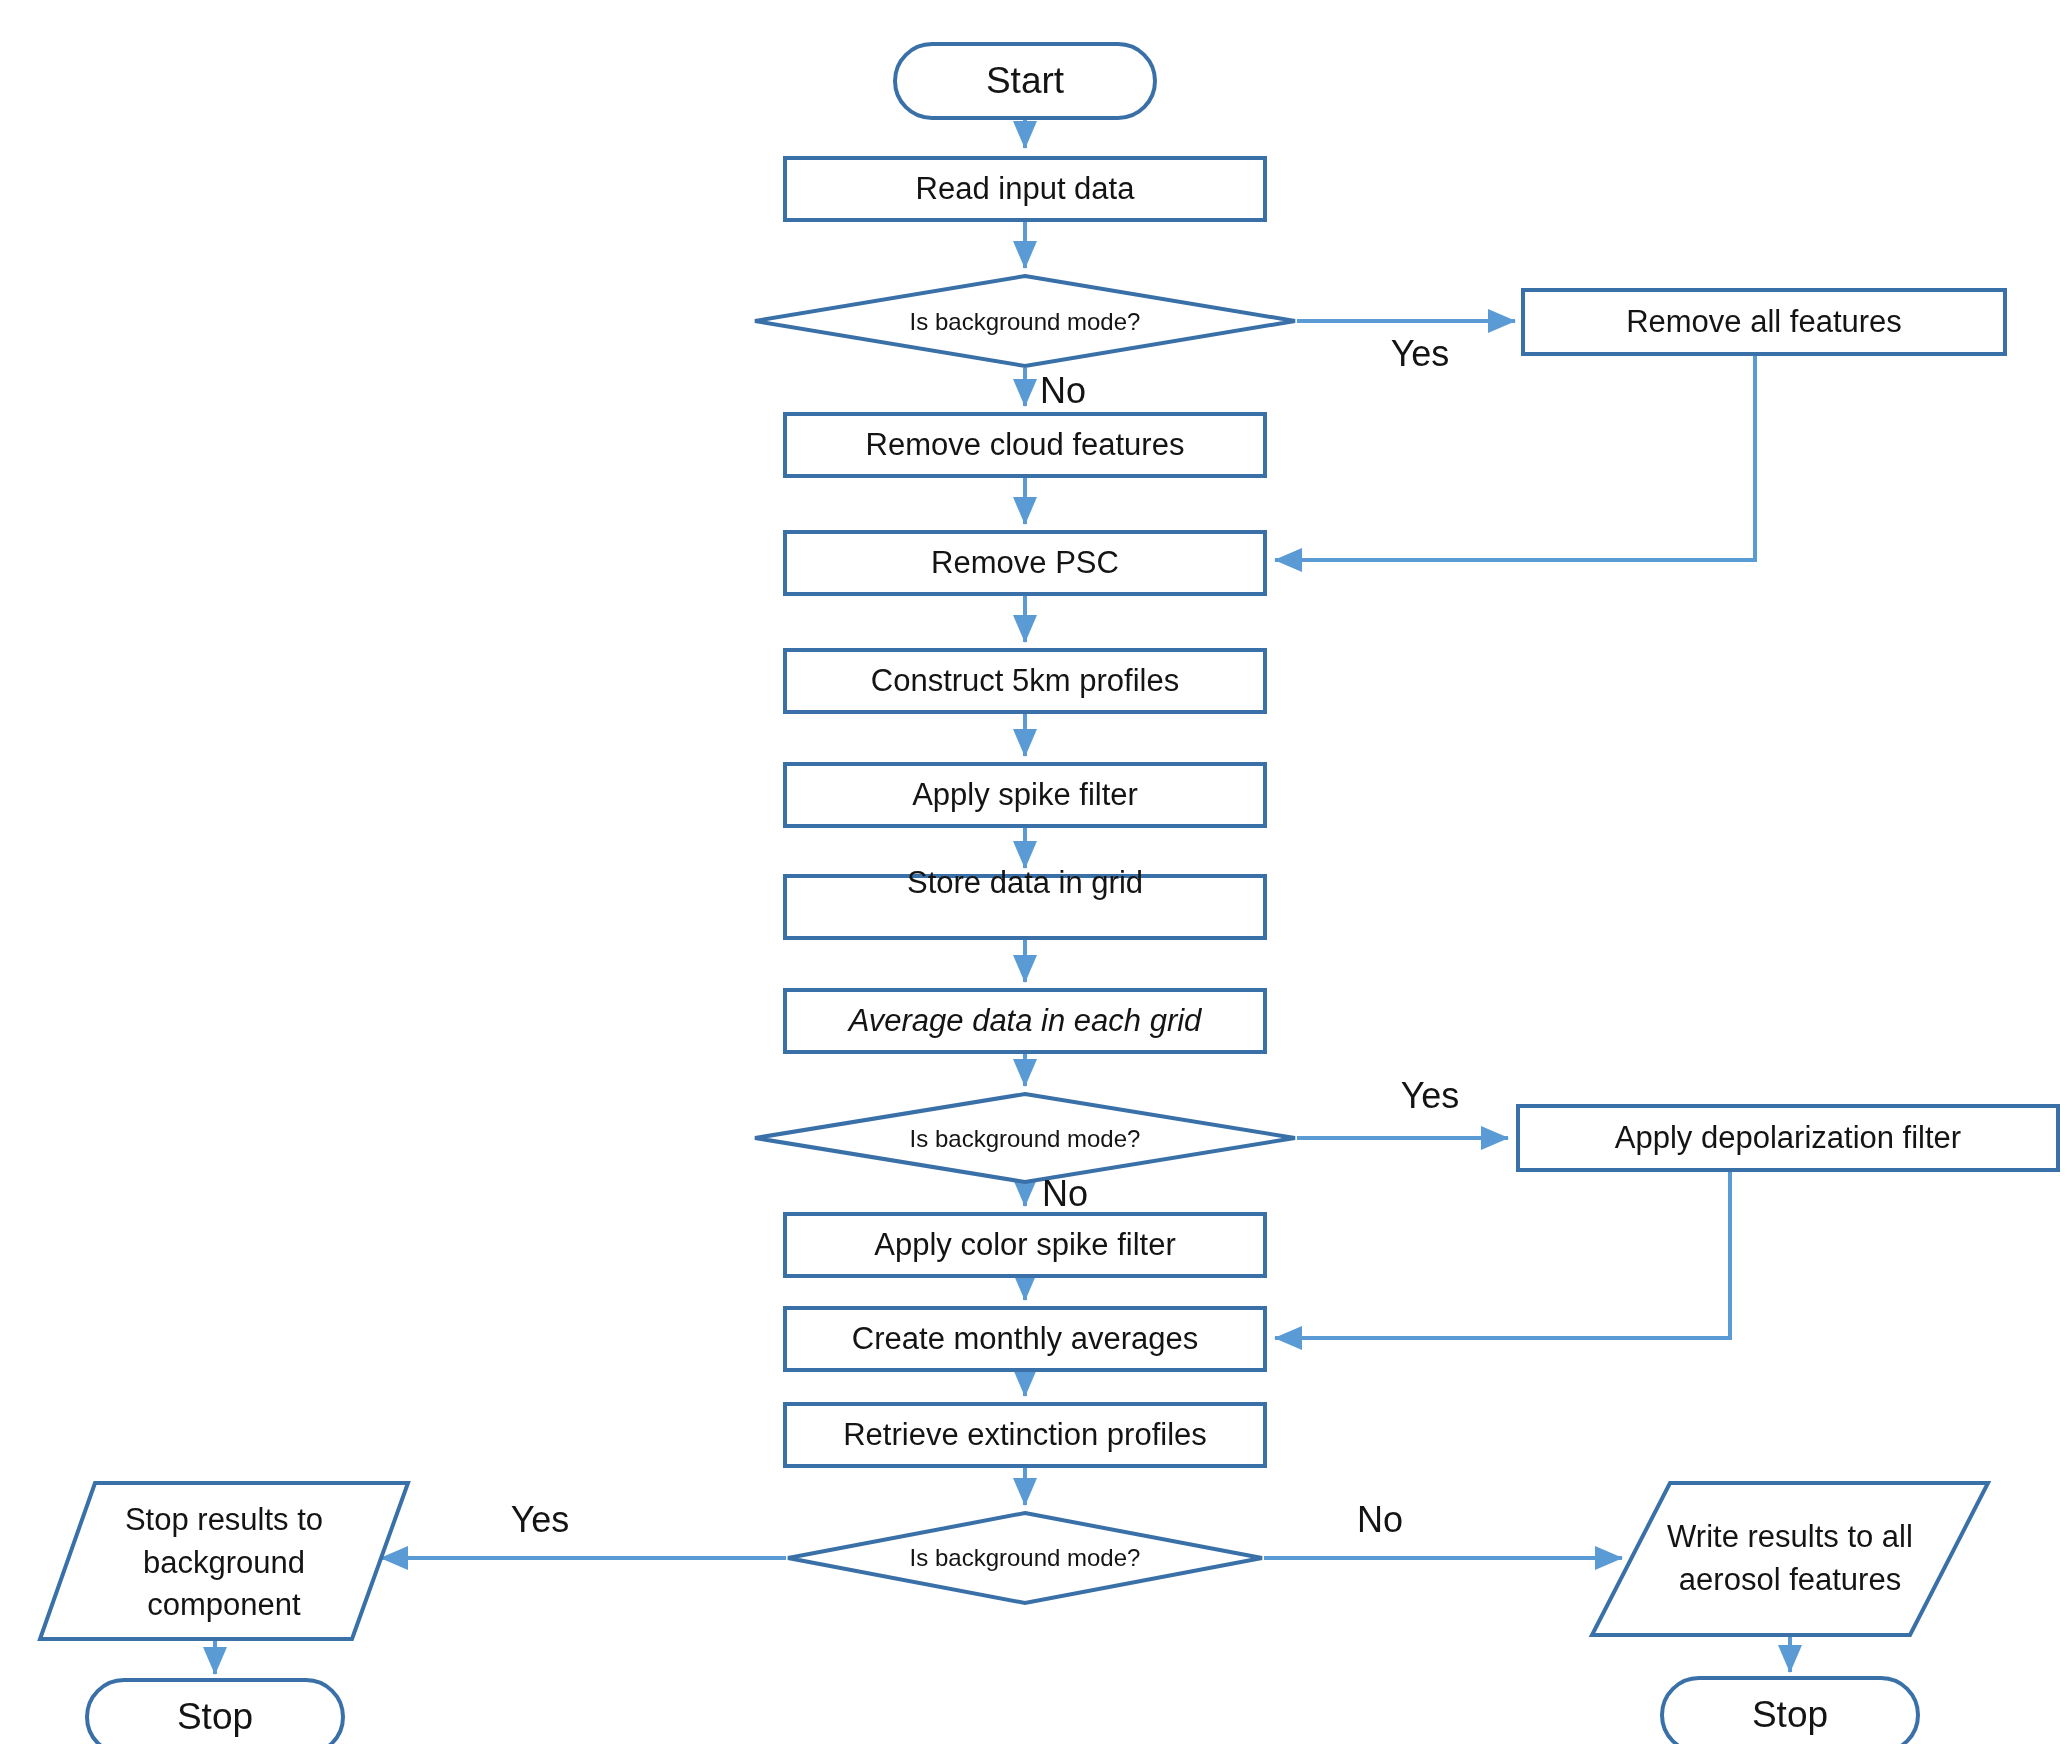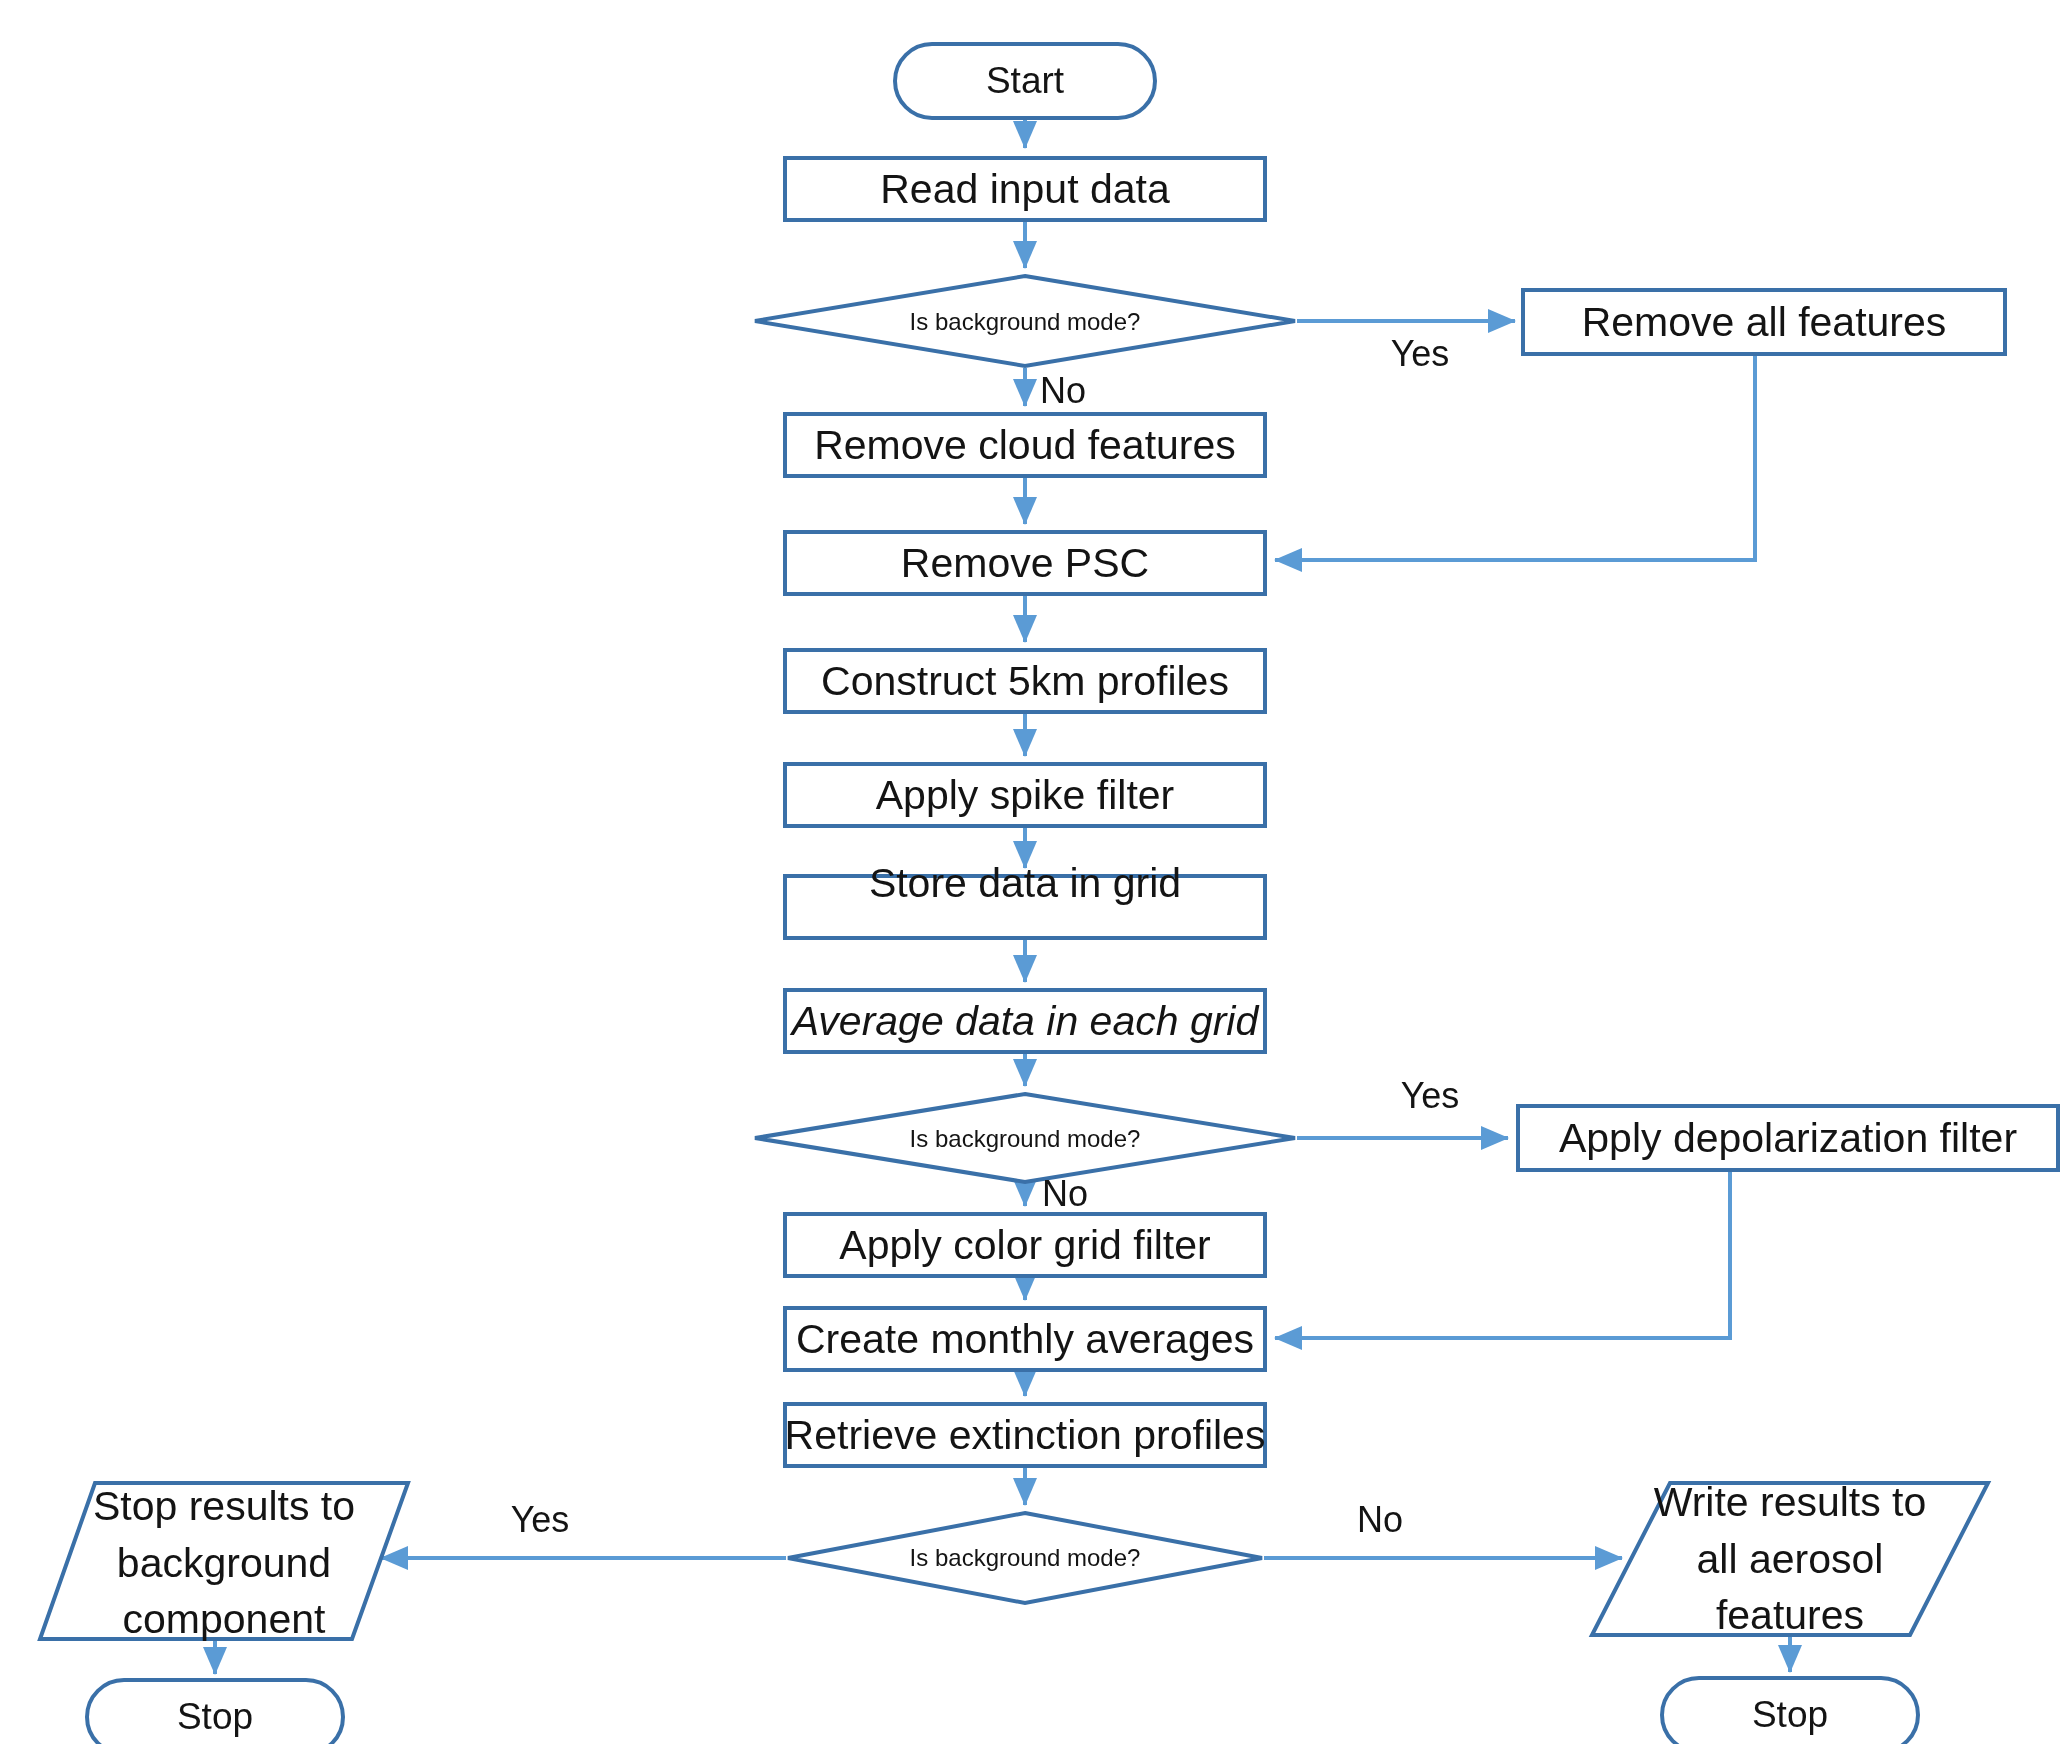--- a/index.html
+++ b/index.html
@@ -16,21 +16,21 @@
     background:var(--background);
     font-family:"Liberation Sans", sans-serif;
     color:var(--text);
     margin-top:28px;
   }
   #wires{position:absolute;left:0;top:0;}
   .shape{fill:#ffffff;stroke:var(--shape-stroke);stroke-width:4;}
   .edge{fill:none;stroke:var(--arrow);stroke-width:4;}
   .lbl{
     position:absolute;display:flex;align-items:center;justify-content:center;
-    text-align:center;font-size:41px;line-height:1.38;color:var(--text);
+    text-align:center;font-size:31px;line-height:1.38;color:var(--text);
     white-space:nowrap;
   }
   .wrap{white-space:normal;}
   .term{font-size:37px;}
   .dec{font-size:24px;}
   .tag{
     position:absolute;display:flex;align-items:center;
     font-size:36px;color:var(--text);
   }
   .tag.center{justify-content:center;}
@@ -96,21 +96,21 @@
   <div class="lbl dec" style="left:795px;top:250px;width:460px;height:88px;">Is background mode?</div>
   <div class="lbl" style="left:785px;top:386px;width:480px;height:62px;">Remove cloud features</div>
   <div class="lbl" style="left:1523px;top:262px;width:482px;height:64px;">Remove all features</div>
   <div class="lbl" style="left:785px;top:504px;width:480px;height:62px;">Remove PSC</div>
   <div class="lbl" style="left:785px;top:622px;width:480px;height:62px;">Construct 5km profiles</div>
   <div class="lbl" style="left:785px;top:736px;width:480px;height:62px;">Apply spike filter</div>
   <div class="lbl" style="left:785px;top:824px;width:480px;height:62px;">Store data in grid</div>
   <div class="lbl" style="left:785px;top:962px;width:480px;height:62px;font-style:italic;">Average data in each grid</div>
   <div class="lbl dec" style="left:795px;top:1068px;width:460px;height:86px;">Is background mode?</div>
   <div class="lbl" style="left:1518px;top:1078px;width:540px;height:64px;">Apply depolarization filter</div>
-  <div class="lbl" style="left:785px;top:1186px;width:480px;height:62px;">Apply color grid filter</div>
+  <div class="lbl" style="left:785px;top:1186px;width:480px;height:62px;">Apply color spike filter</div>
   <div class="lbl" style="left:785px;top:1280px;width:480px;height:62px;">Create monthly averages</div>
   <div class="lbl" style="left:785px;top:1376px;width:480px;height:62px;">Retrieve extinction profiles</div>
   <div class="lbl dec" style="left:835px;top:1487px;width:380px;height:86px;">Is background mode?</div>
   <div class="lbl wrap" style="left:74px;top:1460px;width:300px;height:150px;">Stop results to background component</div>
   <div class="lbl wrap" style="left:1640px;top:1456px;width:300px;height:150px;">Write results to all aerosol features</div>
   <div class="lbl term" style="left:87px;top:1652px;width:256px;height:74px;">Stop</div>
   <div class="lbl term" style="left:1662px;top:1650px;width:256px;height:74px;">Stop</div>
 
   <div class="tag center" style="left:1340px;top:300px;width:160px;height:52px;">Yes</div>
   <div class="tag" style="left:1040px;top:340px;width:120px;height:46px;">No</div>

